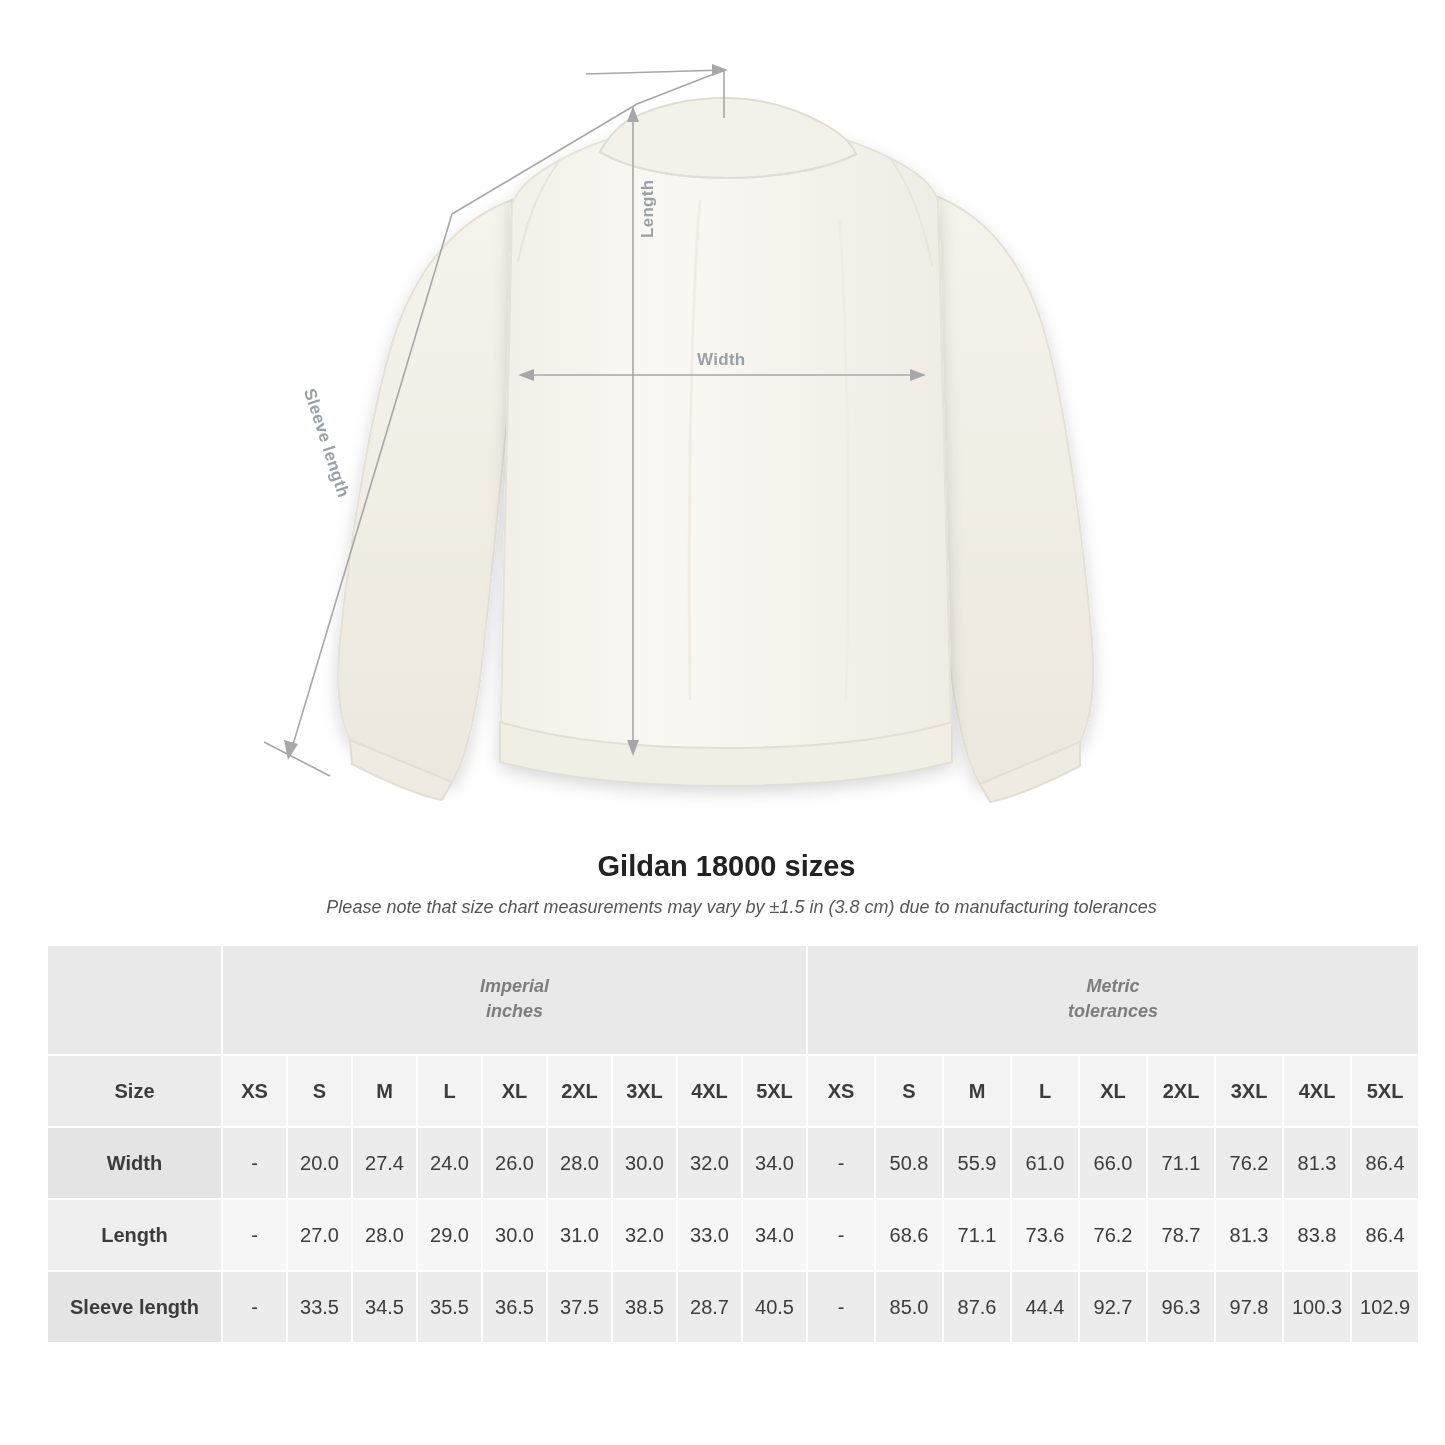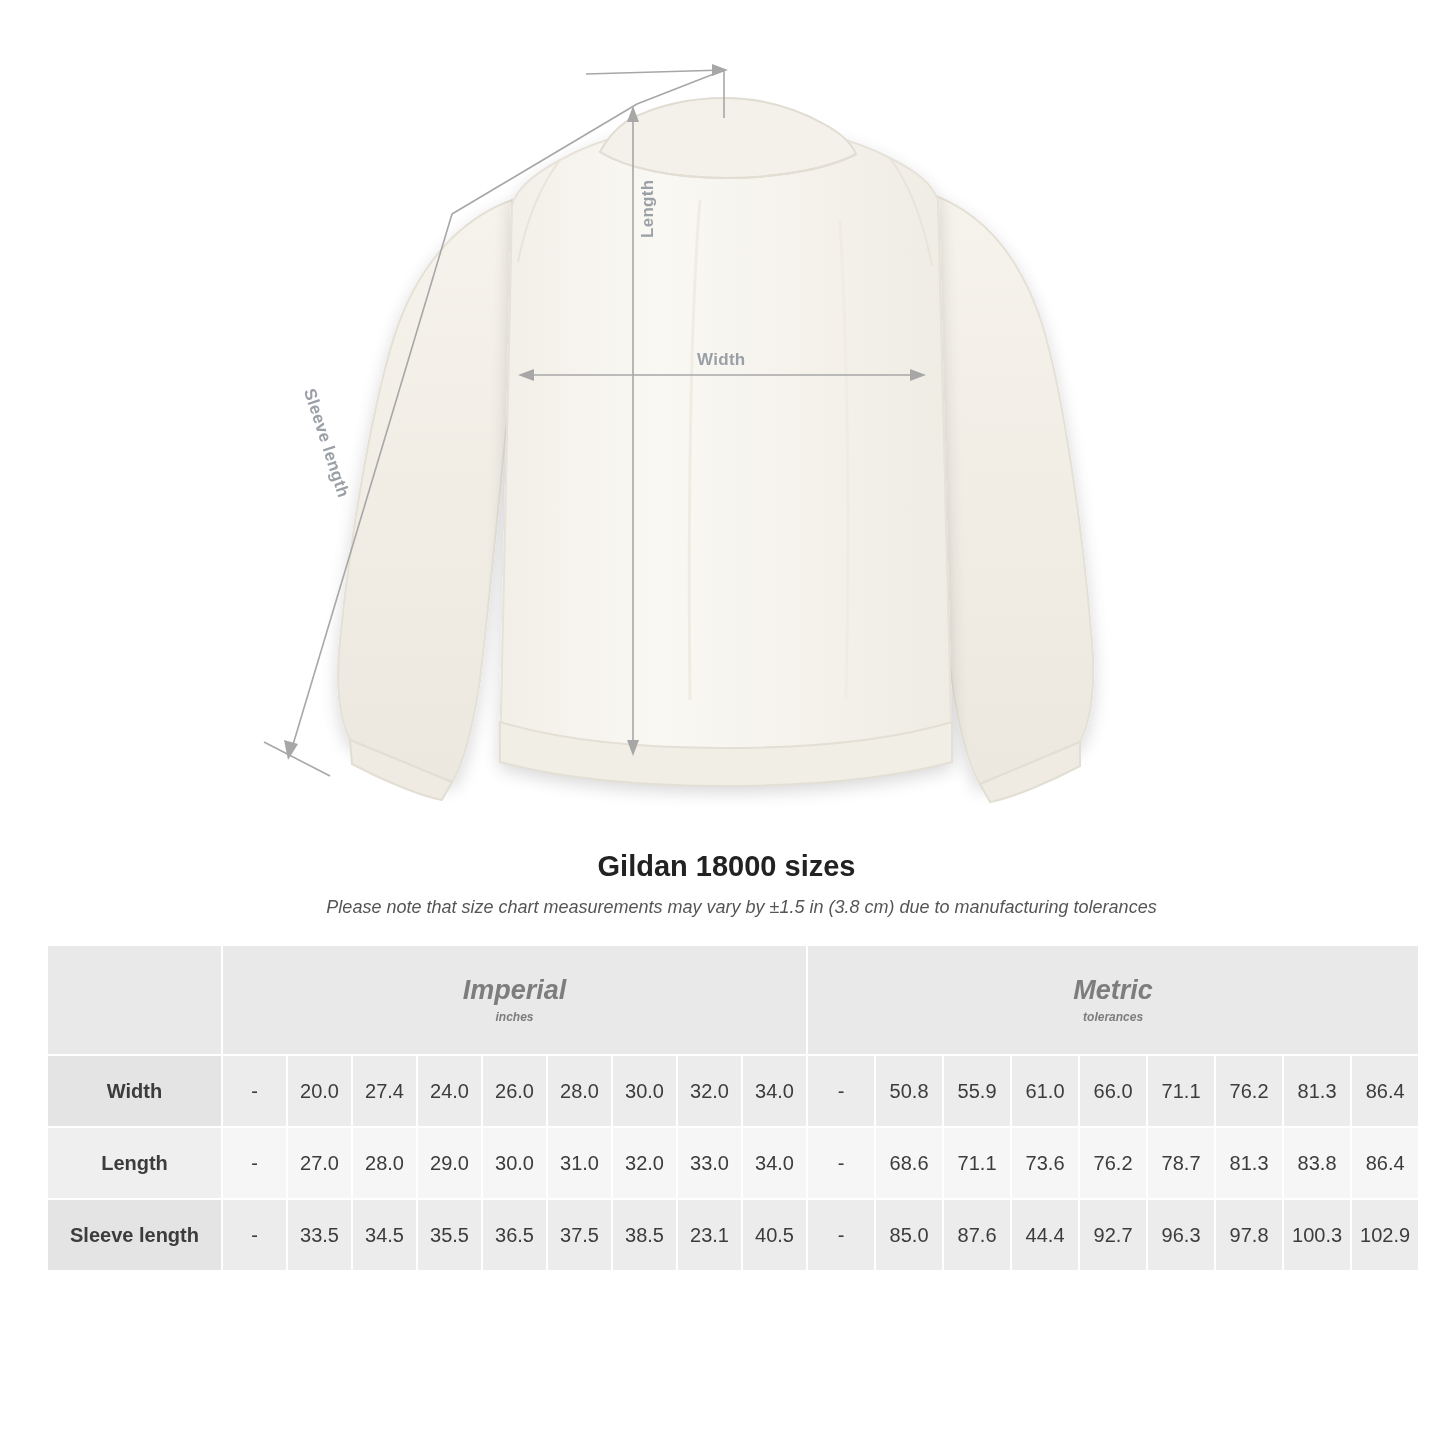--- a/index.html
+++ b/index.html
@@ -98,28 +98,28 @@
     padding: 0;
     height: 70px;
     vertical-align: middle;
   }
   .unit-head {
     background: #e9e9e9;
     height: 108px !important;
     color: #808080;
   }
   .unit-head .unit-name {
-    font-size: 27px;
+    font-size: 18px;
     font-style: italic;
     font-weight: bold;
     color: #7d7d7d;
     line-height: 1.25;
   }
   .unit-head .unit-sub {
-    font-size: 12px;
+    font-size: 18px;
     font-style: italic;
     color: #7d7d7d;
     line-height: 1.5;
   }
   .blank-head {
     background: #e9e9e9;
   }
   .row-head-cell {
     background: #ebebeb;
     font-weight: bold;
@@ -239,20 +239,41 @@
           <th class="blank-head"></th>
           <th class="unit-head" colspan="9">
             <div class="unit-name">Imperial</div>
             <div class="unit-sub">inches</div>
           </th>
           <th class="unit-head" colspan="9">
             <div class="unit-name">Metric</div>
             <div class="unit-sub">tolerances</div>
           </th>
         </tr>
+        <tr>
+          <th class="row-head-cell">Size</th>
+          <th class="size-head-cell">XS</th>
+          <th class="size-head-cell">S</th>
+          <th class="size-head-cell">M</th>
+          <th class="size-head-cell">L</th>
+          <th class="size-head-cell">XL</th>
+          <th class="size-head-cell">2XL</th>
+          <th class="size-head-cell">3XL</th>
+          <th class="size-head-cell">4XL</th>
+          <th class="size-head-cell">5XL</th>
+          <th class="size-head-cell">XS</th>
+          <th class="size-head-cell">S</th>
+          <th class="size-head-cell">M</th>
+          <th class="size-head-cell">L</th>
+          <th class="size-head-cell">XL</th>
+          <th class="size-head-cell">2XL</th>
+          <th class="size-head-cell">3XL</th>
+          <th class="size-head-cell">4XL</th>
+          <th class="size-head-cell">5XL</th>
+        </tr>
       </thead>
       <tbody>
         <tr class="band-a">
           <td class="row-head-cell">Width</td>
           <td class="data-cell">-</td>
           <td class="data-cell">20.0</td>
           <td class="data-cell">27.4</td>
           <td class="data-cell">24.0</td>
           <td class="data-cell">26.0</td>
           <td class="data-cell">28.0</td>
@@ -292,21 +313,21 @@
         </tr>
         <tr class="band-a">
           <td class="row-head-cell">Sleeve length</td>
           <td class="data-cell">-</td>
           <td class="data-cell">33.5</td>
           <td class="data-cell">34.5</td>
           <td class="data-cell">35.5</td>
           <td class="data-cell">36.5</td>
           <td class="data-cell">37.5</td>
           <td class="data-cell">38.5</td>
-          <td class="data-cell">23.1</td>
+          <td class="data-cell">28.7</td>
           <td class="data-cell">40.5</td>
           <td class="data-cell">-</td>
           <td class="data-cell">85.0</td>
           <td class="data-cell">87.6</td>
           <td class="data-cell">44.4</td>
           <td class="data-cell">92.7</td>
           <td class="data-cell">96.3</td>
           <td class="data-cell">97.8</td>
           <td class="data-cell">100.3</td>
           <td class="data-cell">102.9</td>

